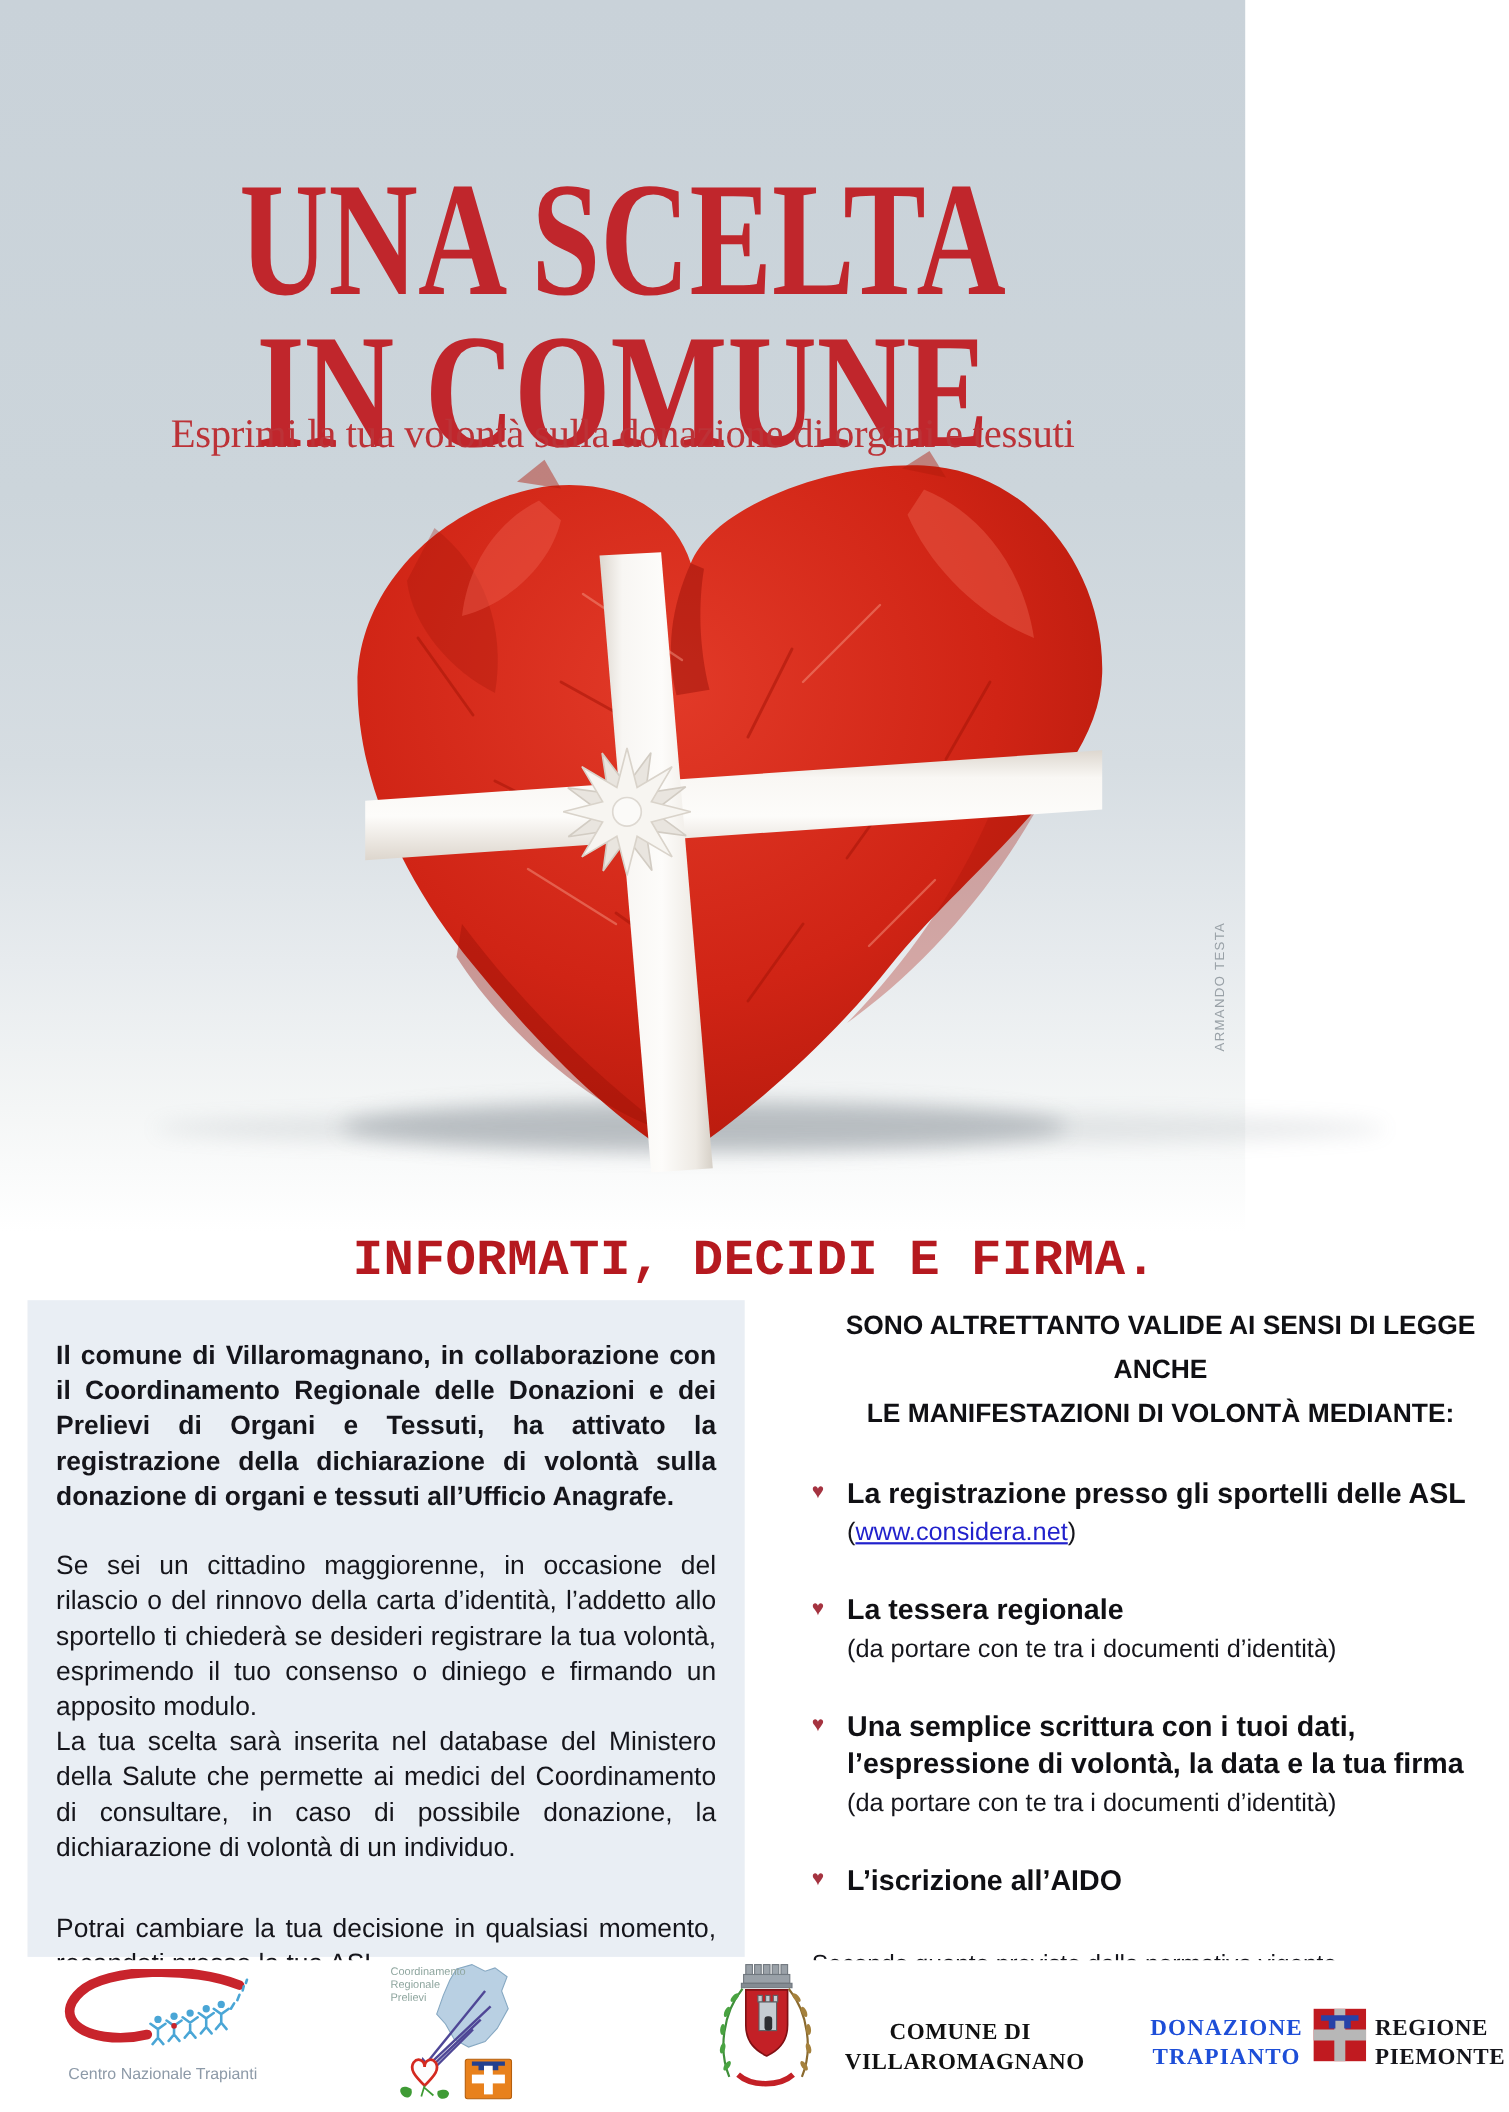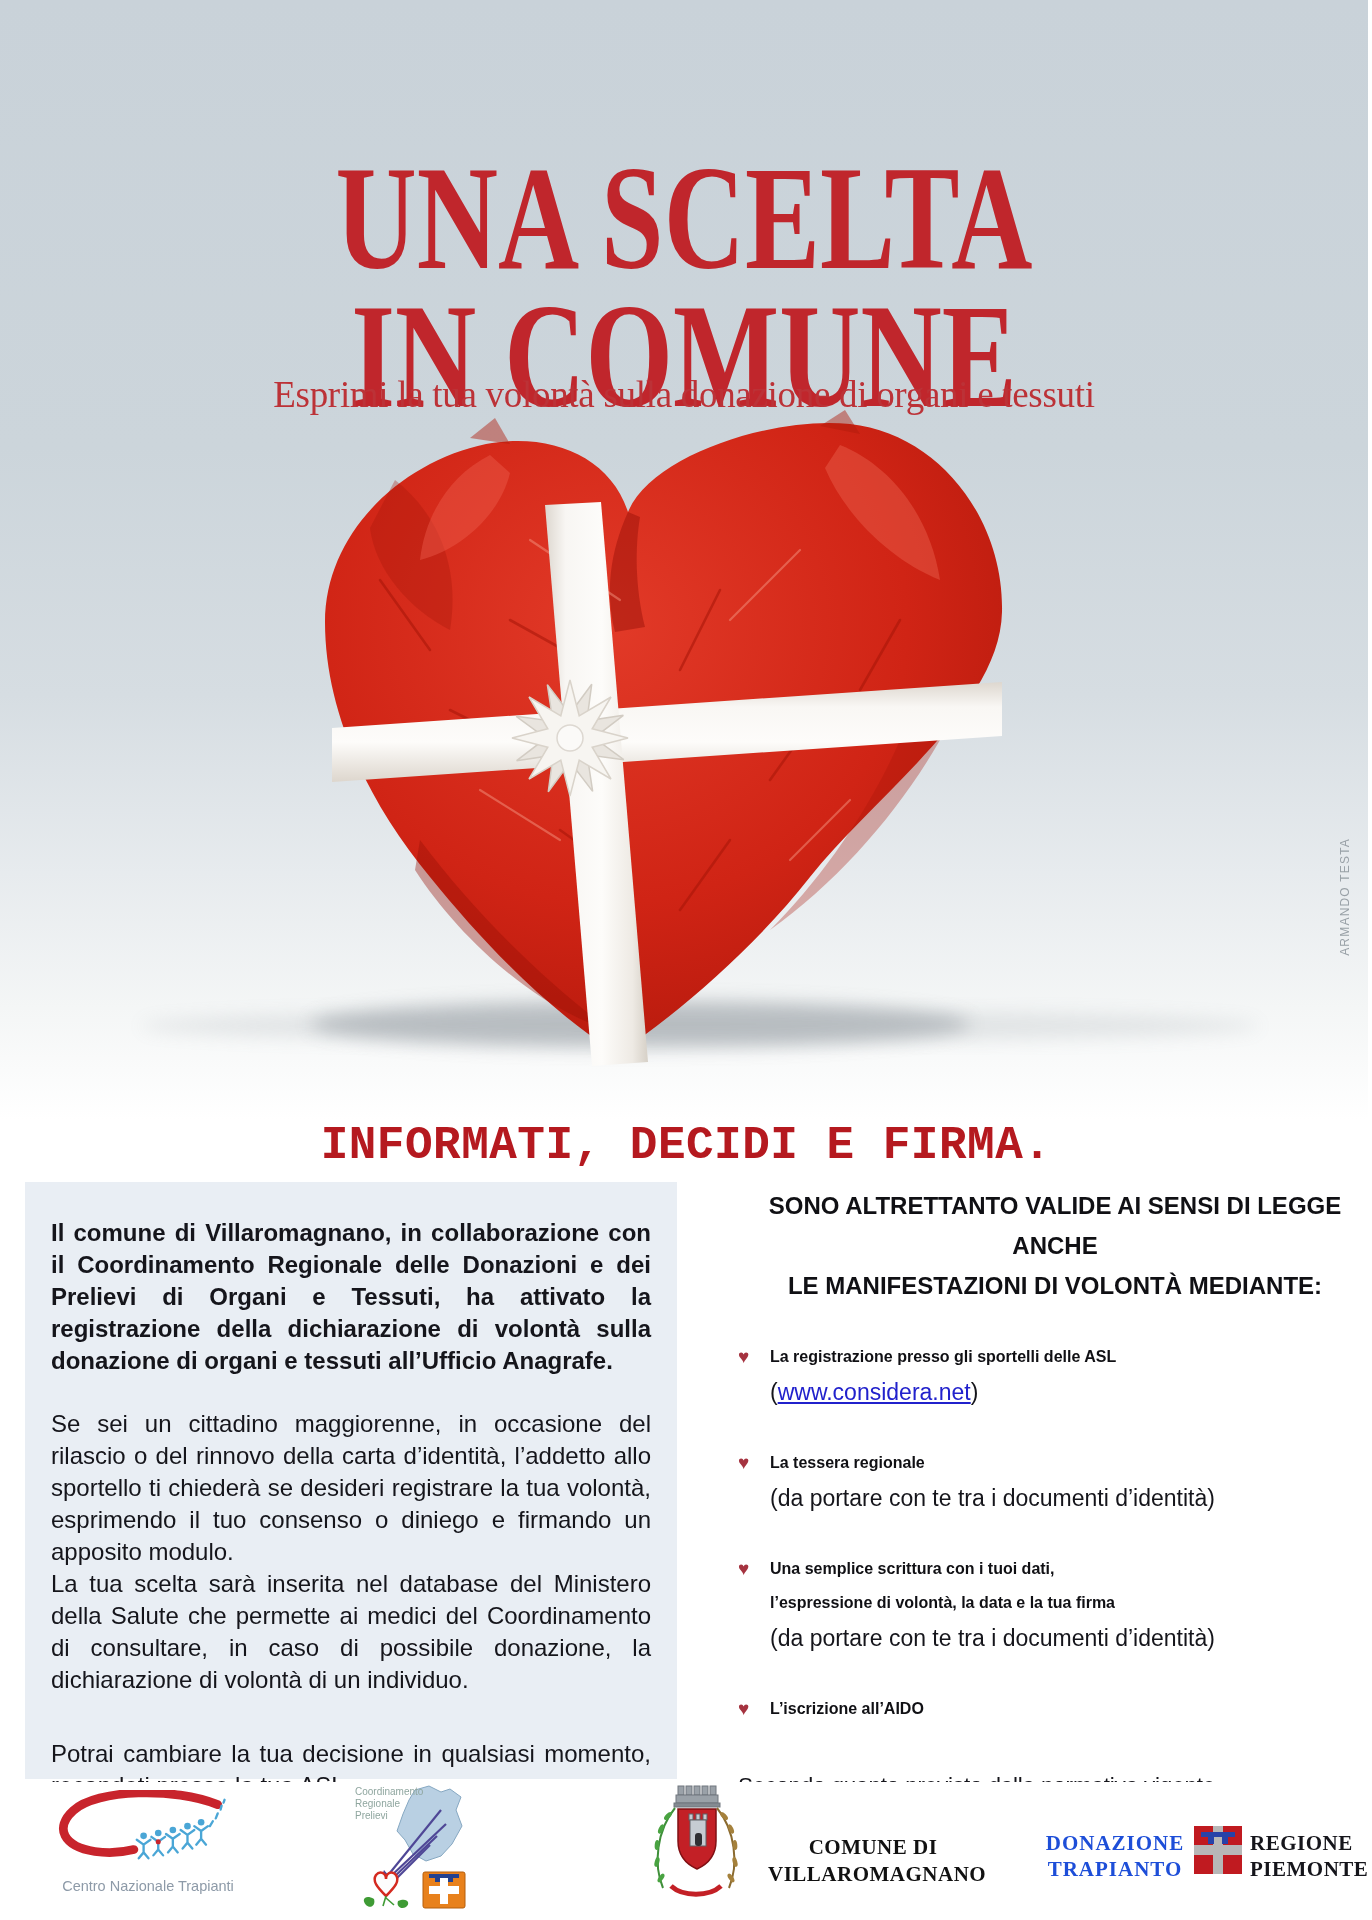--- a/index.html
+++ b/index.html
@@ -1,20 +1,20 @@
 <!DOCTYPE html>
 <html><head>
 <meta charset="utf-8">
 <style>
   html,body{margin:0;padding:0;background:#ffffff;}
   .poster{position:relative;width:1372px;height:1920px;overflow:hidden;background:#ffffff;
           font-family:"Liberation Sans",sans-serif;}
 
   
-  .photo{position:absolute;left:0;top:0;width:1368px;height:1120px;
+  .photo{position:absolute;left:0;top:0;width:1132px;height:1120px;
          background:linear-gradient(180deg,#c9d2d9 0%,#ccd5db 40%,#d6dde2 62%,#e7ebee 78%,#f4f6f6 90%,#ffffff 100%);}
   .title{position:absolute;left:0;top:50px;width:100%;text-align:center;
          font-family:"Liberation Serif",serif;font-weight:700;font-size:148px;line-height:138px;
          color:#c0262c;}
   .title .tline{display:block;transform:scaleX(0.76);transform-origin:50% 50%;}
   .subtitle{position:absolute;left:0;top:336px;width:100%;text-align:center;
             font-family:"Liberation Serif",serif;font-size:37px;letter-spacing:-0.3px;color:#bc3237;}
   .heart-svg{position:absolute;left:0;top:410px;width:1372px;height:680px;}
   .photo-credit{position:absolute;right:16px;top:838px;writing-mode:vertical-rl;transform:rotate(180deg);
                 font-size:12px;letter-spacing:1.2px;color:#99a1a7;}
@@ -31,21 +31,21 @@
   .leftbox p.mb1{margin-bottom:31px;}
   .leftbox p.mb2{margin-bottom:42px;}
 
   
   .rightcol{position:absolute;left:738px;top:1186px;width:634px;}
   .r-head div{font-weight:700;font-size:24px;line-height:40px;text-align:center;color:#101014;}
   .bullets{margin-top:34px;}
   .bullet{display:flex;margin-bottom:36px;}
   .bullet .hicon{width:32px;flex:0 0 32px;font-size:19px;line-height:34px;color:#a53340;}
   .bullet .btxt{flex:1;}
-  .bullet .t{font-weight:700;font-size:16px;line-height:34px;color:#101014;}
+  .bullet .t{font-weight:700;font-size:26px;line-height:34px;color:#101014;}
   .bullet .n{font-size:23px;line-height:36px;color:#15151b;}
   .bullet a.link{color:#2121cc;text-decoration:underline;cursor:pointer;}
   .closing{margin-top:40px;}
   .closing div{font-size:22.5px;line-height:40px;letter-spacing:-0.2px;color:#15151b;white-space:nowrap;}
 
   
   .footer{position:absolute;left:0;top:1782px;width:1372px;height:138px;background:#ffffff;}
   .cnt-logo{position:absolute;left:50px;top:8px;}
   .cnt-cap{position:absolute;left:38px;top:96px;width:220px;text-align:center;
            font-size:14.5px;color:#8d9aa8;}

